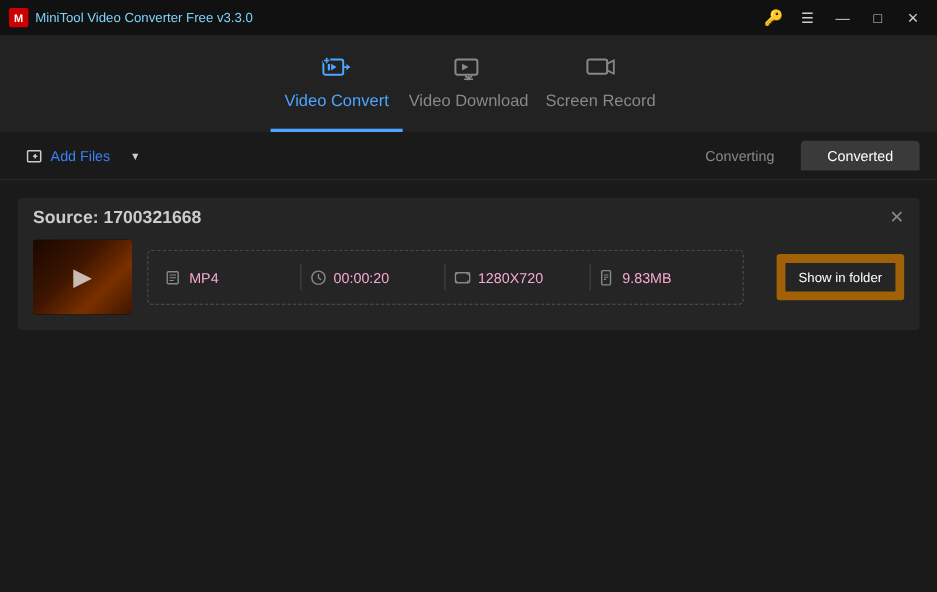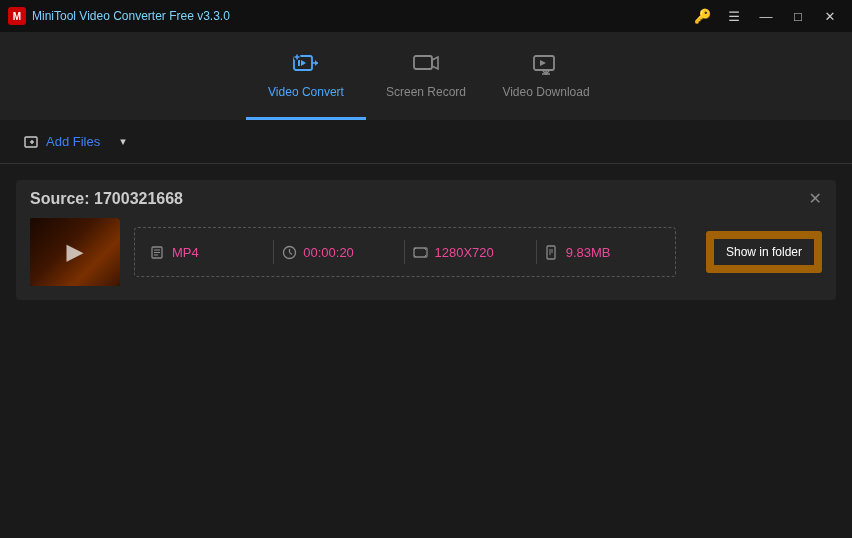--- a/index.html
+++ b/index.html
@@ -70,21 +70,21 @@
     }
     .nav-item {
       display: flex;
       flex-direction: column;
       align-items: center;
       justify-content: center;
       width: 120px;
       height: 88px;
       cursor: pointer;
       color: #888;
-      font-size: 12px;
+      font-size: 15px;
       gap: 6px;
       border-bottom: 3px solid transparent;
     }
     .nav-item.active {
       color: #4da6ff;
       border-bottom: 3px solid #4da6ff;
     }
     .nav-item svg { width: 28px; height: 28px; }
 
     
@@ -214,21 +214,21 @@
       padding: 12px 16px;
       display: flex;
       align-items: center;
       gap: 0;
     }
     .info-field {
       display: flex;
       align-items: center;
       gap: 6px;
       font-size: 13px;
-      color: #ec4899;
+      color: #f9a8d4;
       flex: 1;
     }
     .info-field svg {
       width: 15px;
       height: 15px;
       fill: #888;
       flex-shrink: 0;
     }
     .info-separator {
       width: 1px;
@@ -281,50 +281,54 @@
 
       <circle cx="5" cy="6" r="3.5" fill="#222"></circle>
       <line x1="5" y1="3.5" x2="5" y2="8.5" stroke="#4da6ff" stroke-width="1.5"></line>
       <line x1="2.5" y1="6" x2="7.5" y2="6" stroke="#4da6ff" stroke-width="1.5"></line>
     </svg>
     <span>Video Convert</span>
   </div>
 
   <div class="nav-item">
     <svg viewBox="0 0 28 28" xmlns="http://www.w3.org/2000/svg">
-      <rect x="2" y="5" width="18" height="13" rx="2" fill="none" stroke="#888" stroke-width="1.8"></rect>
-      <polygon points="20,9 26,6 26,18 20,15" fill="none" stroke="#888" stroke-width="1.6"></polygon>
-    </svg>
-    <span>Screen Record</span>
-  </div>
-
-  <div class="nav-item">
-    <svg viewBox="0 0 28 28" xmlns="http://www.w3.org/2000/svg">
       <rect x="2" y="5" width="20" height="14" rx="2" fill="none" stroke="#888" stroke-width="1.8"></rect>
       <polygon points="8,9 8,15 14,12" fill="#888"></polygon>
       <line x1="14" y1="20" x2="14" y2="24" stroke="#888" stroke-width="1.5"></line>
       <line x1="10" y1="23" x2="18" y2="23" stroke="#888" stroke-width="1.5"></line>
       <polyline points="11,20 14,23 17,20" fill="none" stroke="#888" stroke-width="1.5"></polyline>
     </svg>
     <span>Video Download</span>
+  </div>
+
+  <div class="nav-item">
+    <svg viewBox="0 0 28 28" xmlns="http://www.w3.org/2000/svg">
+      <rect x="2" y="5" width="18" height="13" rx="2" fill="none" stroke="#888" stroke-width="1.8"></rect>
+      <polygon points="20,9 26,6 26,18 20,15" fill="none" stroke="#888" stroke-width="1.6"></polygon>
+    </svg>
+    <span>Screen Record</span>
   </div>
 
 </div>
 
 <div id="toolbar">
   <button id="add-files-btn">
     <svg width="16" height="16" viewBox="0 0 16 16">
       <rect x="1" y="3" width="12" height="10" rx="1" fill="none" stroke="#ccc" stroke-width="1.4"></rect>
       <line x1="8" y1="6" x2="8" y2="10" stroke="#ccc" stroke-width="1.4"></line>
       <line x1="6" y1="8" x2="10" y2="8" stroke="#ccc" stroke-width="1.4"></line>
     </svg>
     <span>Add Files</span>
   </button>
   <button id="dropdown-arrow">▾</button>
 
+  <div id="tabs-container">
+    <button class="tab">Converting</button>
+    <button class="tab active">Converted</button>
+  </div>
 </div>
 
 <div id="main-content">
   <div class="item-card">
     <div class="item-header">
       <div class="item-source">
         <span>Source:</span>
         <span>1700321668</span>
       </div>
       <button class="close-item-btn">✕</button>

